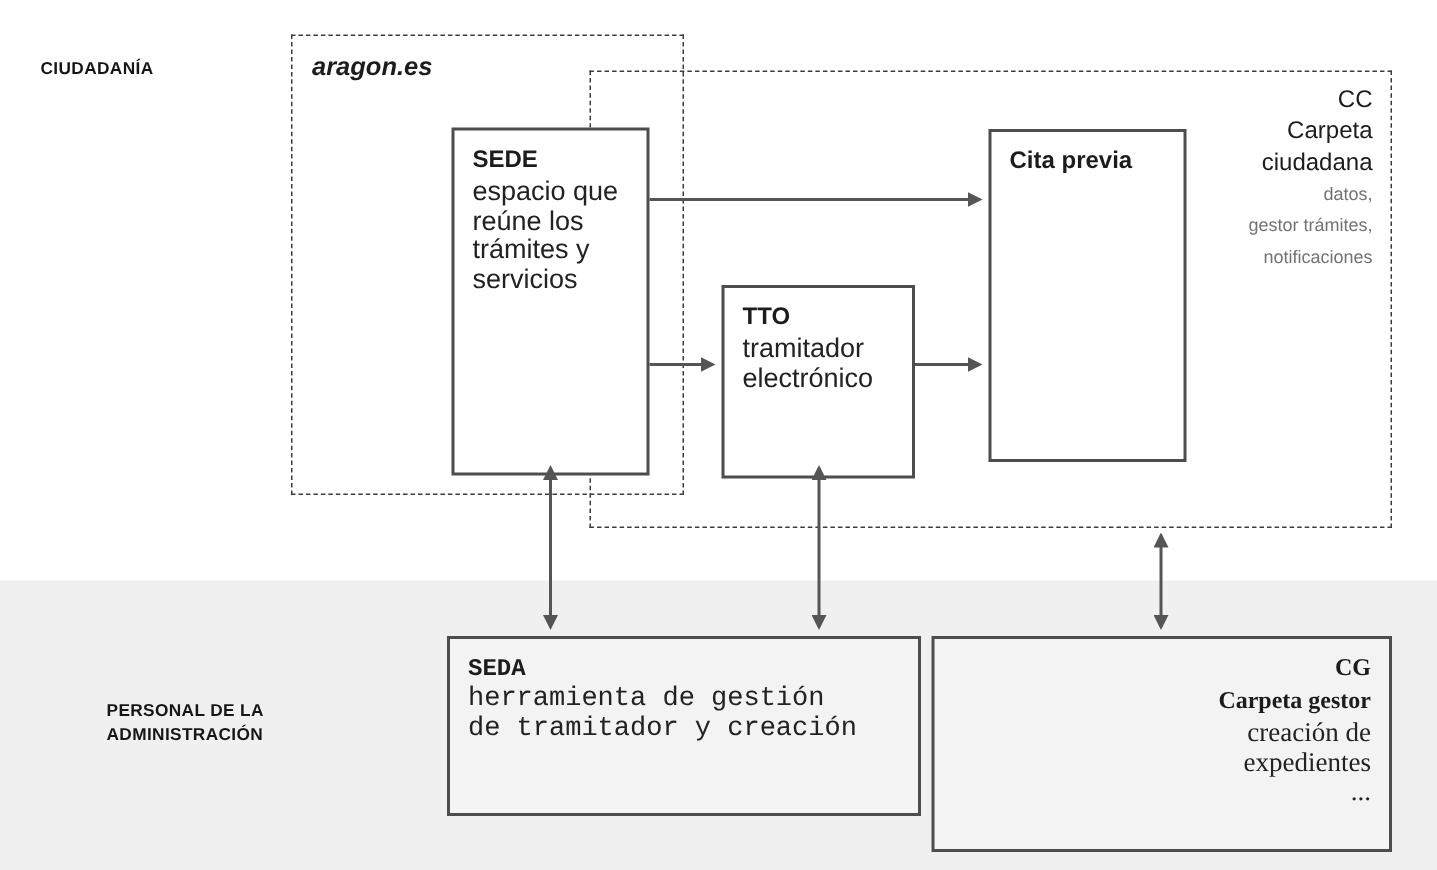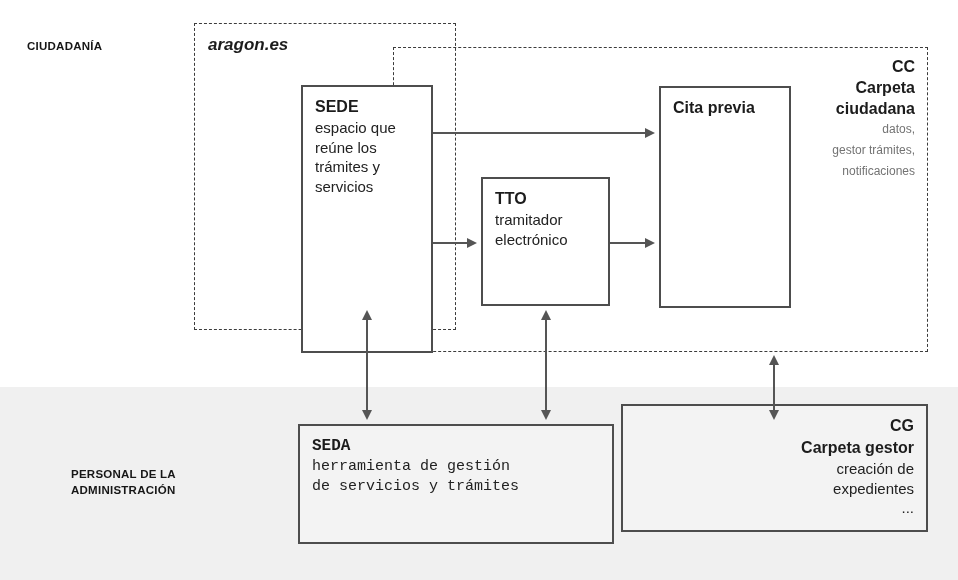--- a/index.html
+++ b/index.html
@@ -12,27 +12,27 @@
     position:absolute;font-size:11.5px;font-weight:bold;letter-spacing:.25px;
     color:#161616;line-height:16px;
   }
   .dashedbox{position:absolute;border:1px dashed #3c3c3c;box-sizing:border-box;}
   .solidbox{
     position:absolute;border:2px solid #4d4d4d;background:#ffffff;
     box-sizing:border-box;padding:9px 12px;
   }
   .solidbox--band{background:#f3f3f3;}
   .box-title{display:block;font-size:16px;font-weight:bold;line-height:22px;}
-  .body-line{display:block;font-size:15px;line-height:19.5px;color:#222222;}
+  .body-line{display:block;font-size:18px;line-height:19.5px;color:#222222;}
   .ralign{text-align:right;}
   .group-title{
     position:absolute;left:13px;top:10px;font-size:17px;font-weight:bold;line-height:22px;font-style:italic;
   }
   .cc-block{position:absolute;top:8px;right:12px;text-align:right;}
-  .cc-bold{display:block;font-size:16px;font-weight:bold;line-height:21px;}
+  .cc-bold{display:block;font-size:16px;font-weight:normal;line-height:21px;}
   .cc-line{display:block;font-size:12px;line-height:21px;color:#737373;}
   .arrows{position:absolute;left:0;top:0;width:958px;height:580px;pointer-events:none;}
 </style>
 </head>
 <body>
 
 <div class="stage">
 
   <div class="band"></div>
 
@@ -50,45 +50,45 @@
     <div class="cc-block">
       <span class="cc-bold">CC</span>
       <span class="cc-bold">Carpeta</span>
       <span class="cc-bold">ciudadana</span>
       <span class="cc-line">datos,</span>
       <span class="cc-line">gestor trámites,</span>
       <span class="cc-line">notificaciones</span>
     </div>
   </div>
 
-  <div class="solidbox" style="left:301px;top:85px;width:132px;height:268px;">
+  <div class="solidbox" style="left:301px;top:85px;width:132px;height:232px;">
     <span class="box-title">SEDE</span>
     <span class="body-line">espacio que</span>
     <span class="body-line">reúne los</span>
     <span class="body-line">trámites y</span>
     <span class="body-line">servicios</span>
   </div>
 
-  <div class="solidbox" style="left:481px;top:177px;width:129px;height:129px;">
+  <div class="solidbox" style="left:481px;top:190px;width:129px;height:129px;">
     <span class="box-title">TTO</span>
     <span class="body-line">tramitador</span>
     <span class="body-line">electrónico</span>
   </div>
 
   <div class="solidbox" style="left:659px;top:86px;width:132px;height:222px;">
     <span class="box-title">Cita previa</span>
   </div>
 
   <div class="solidbox solidbox--band" style="left:298px;top:424px;width:316px;height:120px;font-family:Liberation Mono, monospace;">
     <span class="box-title">SEDA</span>
     <span class="body-line">herramienta de gestión</span>
-    <span class="body-line">de servicios y trámites</span>
+    <span class="body-line">de tramitador y creación</span>
   </div>
 
-  <div class="solidbox solidbox--band ralign" style="left:621px;top:404px;width:307px;height:128px;">
+  <div class="solidbox solidbox--band ralign" style="left:621px;top:424px;width:307px;height:144px;font-family:Liberation Serif, serif;">
     <span class="box-title">CG</span>
     <span class="box-title">Carpeta gestor</span>
     <span class="body-line">creación de</span>
     <span class="body-line">expedientes</span>
     <span class="body-line">...</span>
   </div>
 
   <svg class="arrows" viewBox="0 0 958 580">
     <defs>
       <marker id="ah" viewBox="0 0 10 10" refX="8" refY="5" markerWidth="5" markerHeight="5" orient="auto-start-reverse">

